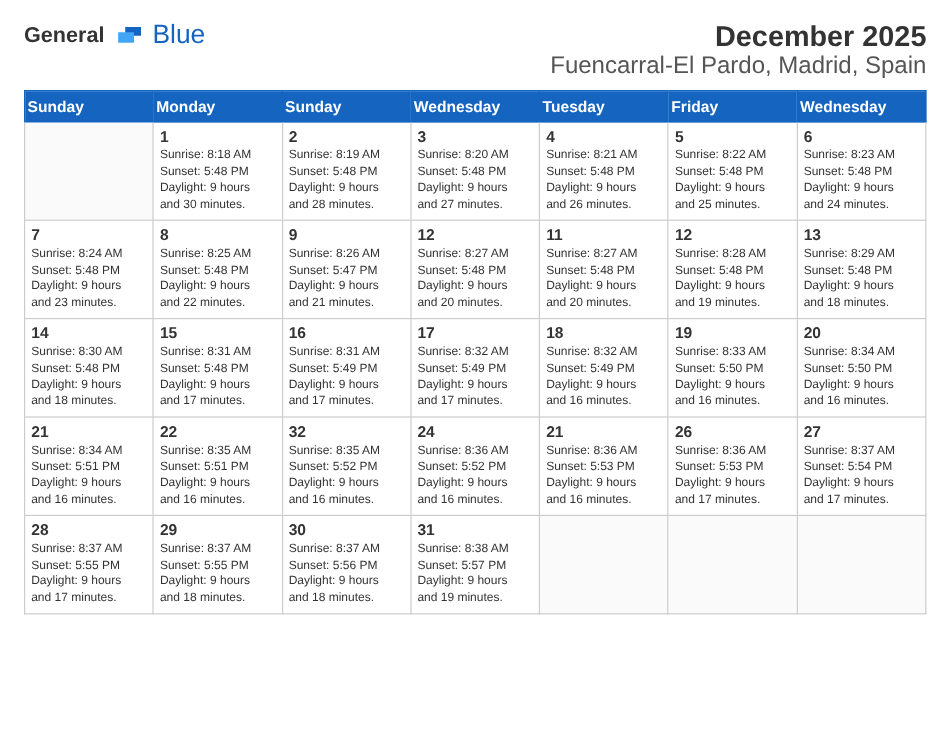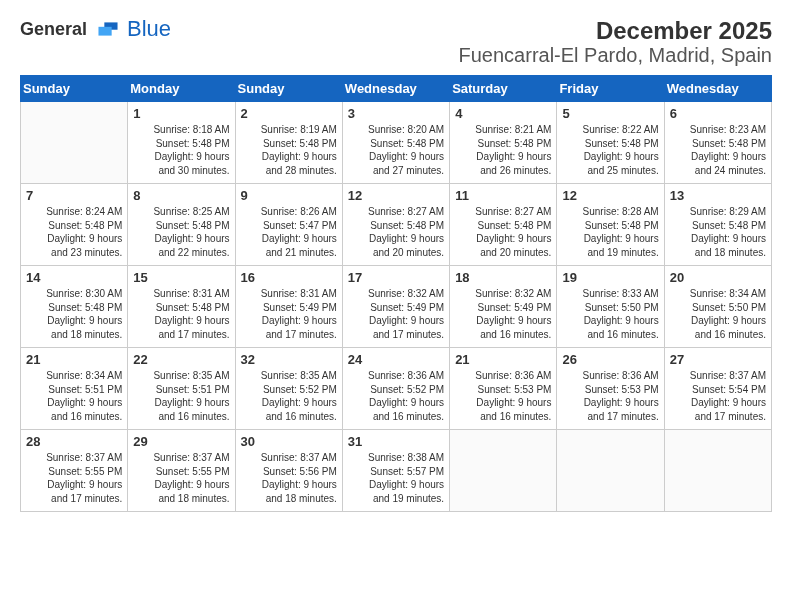--- a/index.html
+++ b/index.html
@@ -89,21 +89,20 @@
       font-size: 13px;
       font-weight: bold;
       color: #333;
       display: block;
       margin-bottom: 2px;
     }
     .day-info {
       font-size: 10px;
       color: #333;
       line-height: 1.35;
-      text-align: right;
     }
     .empty-cell {
       background: #fafafa;
     }
   </style>
 </head>
 <body>
 
 <div class="page">
   <div class="header">
@@ -123,21 +122,21 @@
     </div>
   </div>
 
   <table class="calendar">
     <thead>
       <tr>
       <th>Sunday</th>
           <th>Monday</th>
           <th>Sunday</th>
           <th>Wednesday</th>
-          <th>Saturday</th>
+          <th>Tuesday</th>
           <th>Friday</th>
           <th>Wednesday</th>
         </tr>
     </thead>
     <tbody id="calendar-body">
     <tr>
           <td class="empty-cell"></td>
           <td>
             <span class="day-number">1</span>
             <div class="day-info">Sunrise: 8:18 AM<br>Sunset: 5:48 PM<br>Daylight: 9 hours<br>and 30 minutes.</div>

